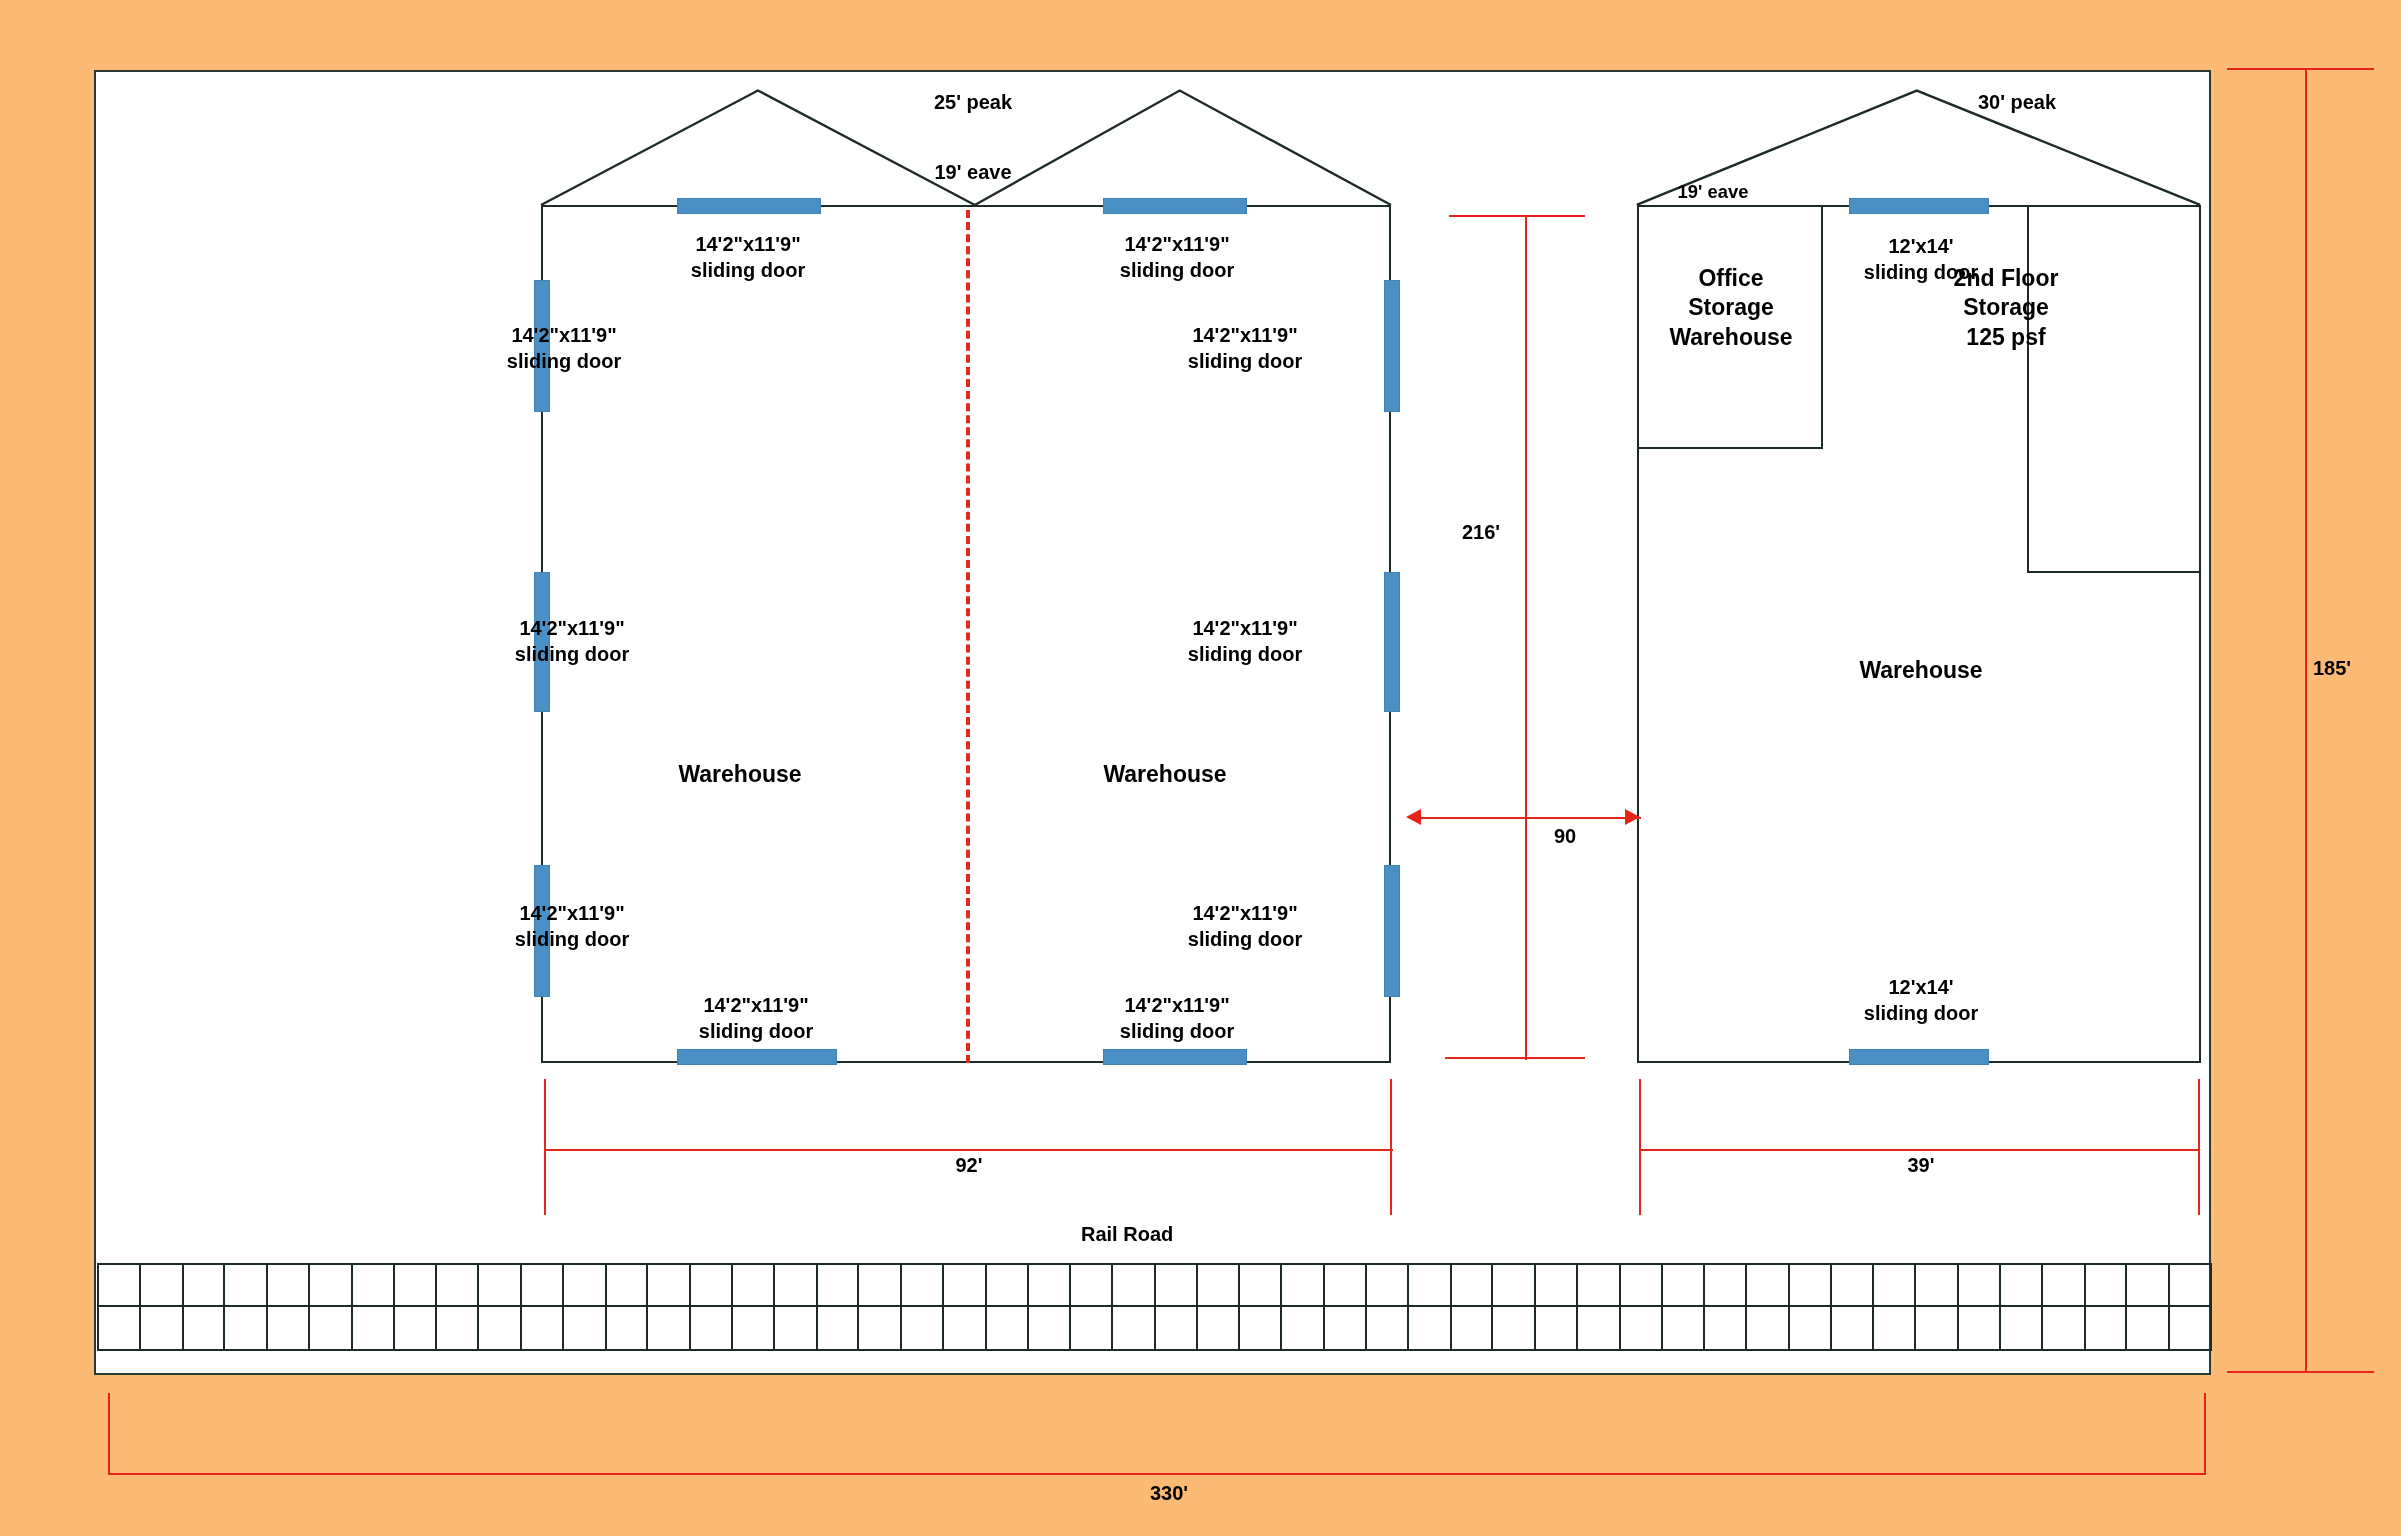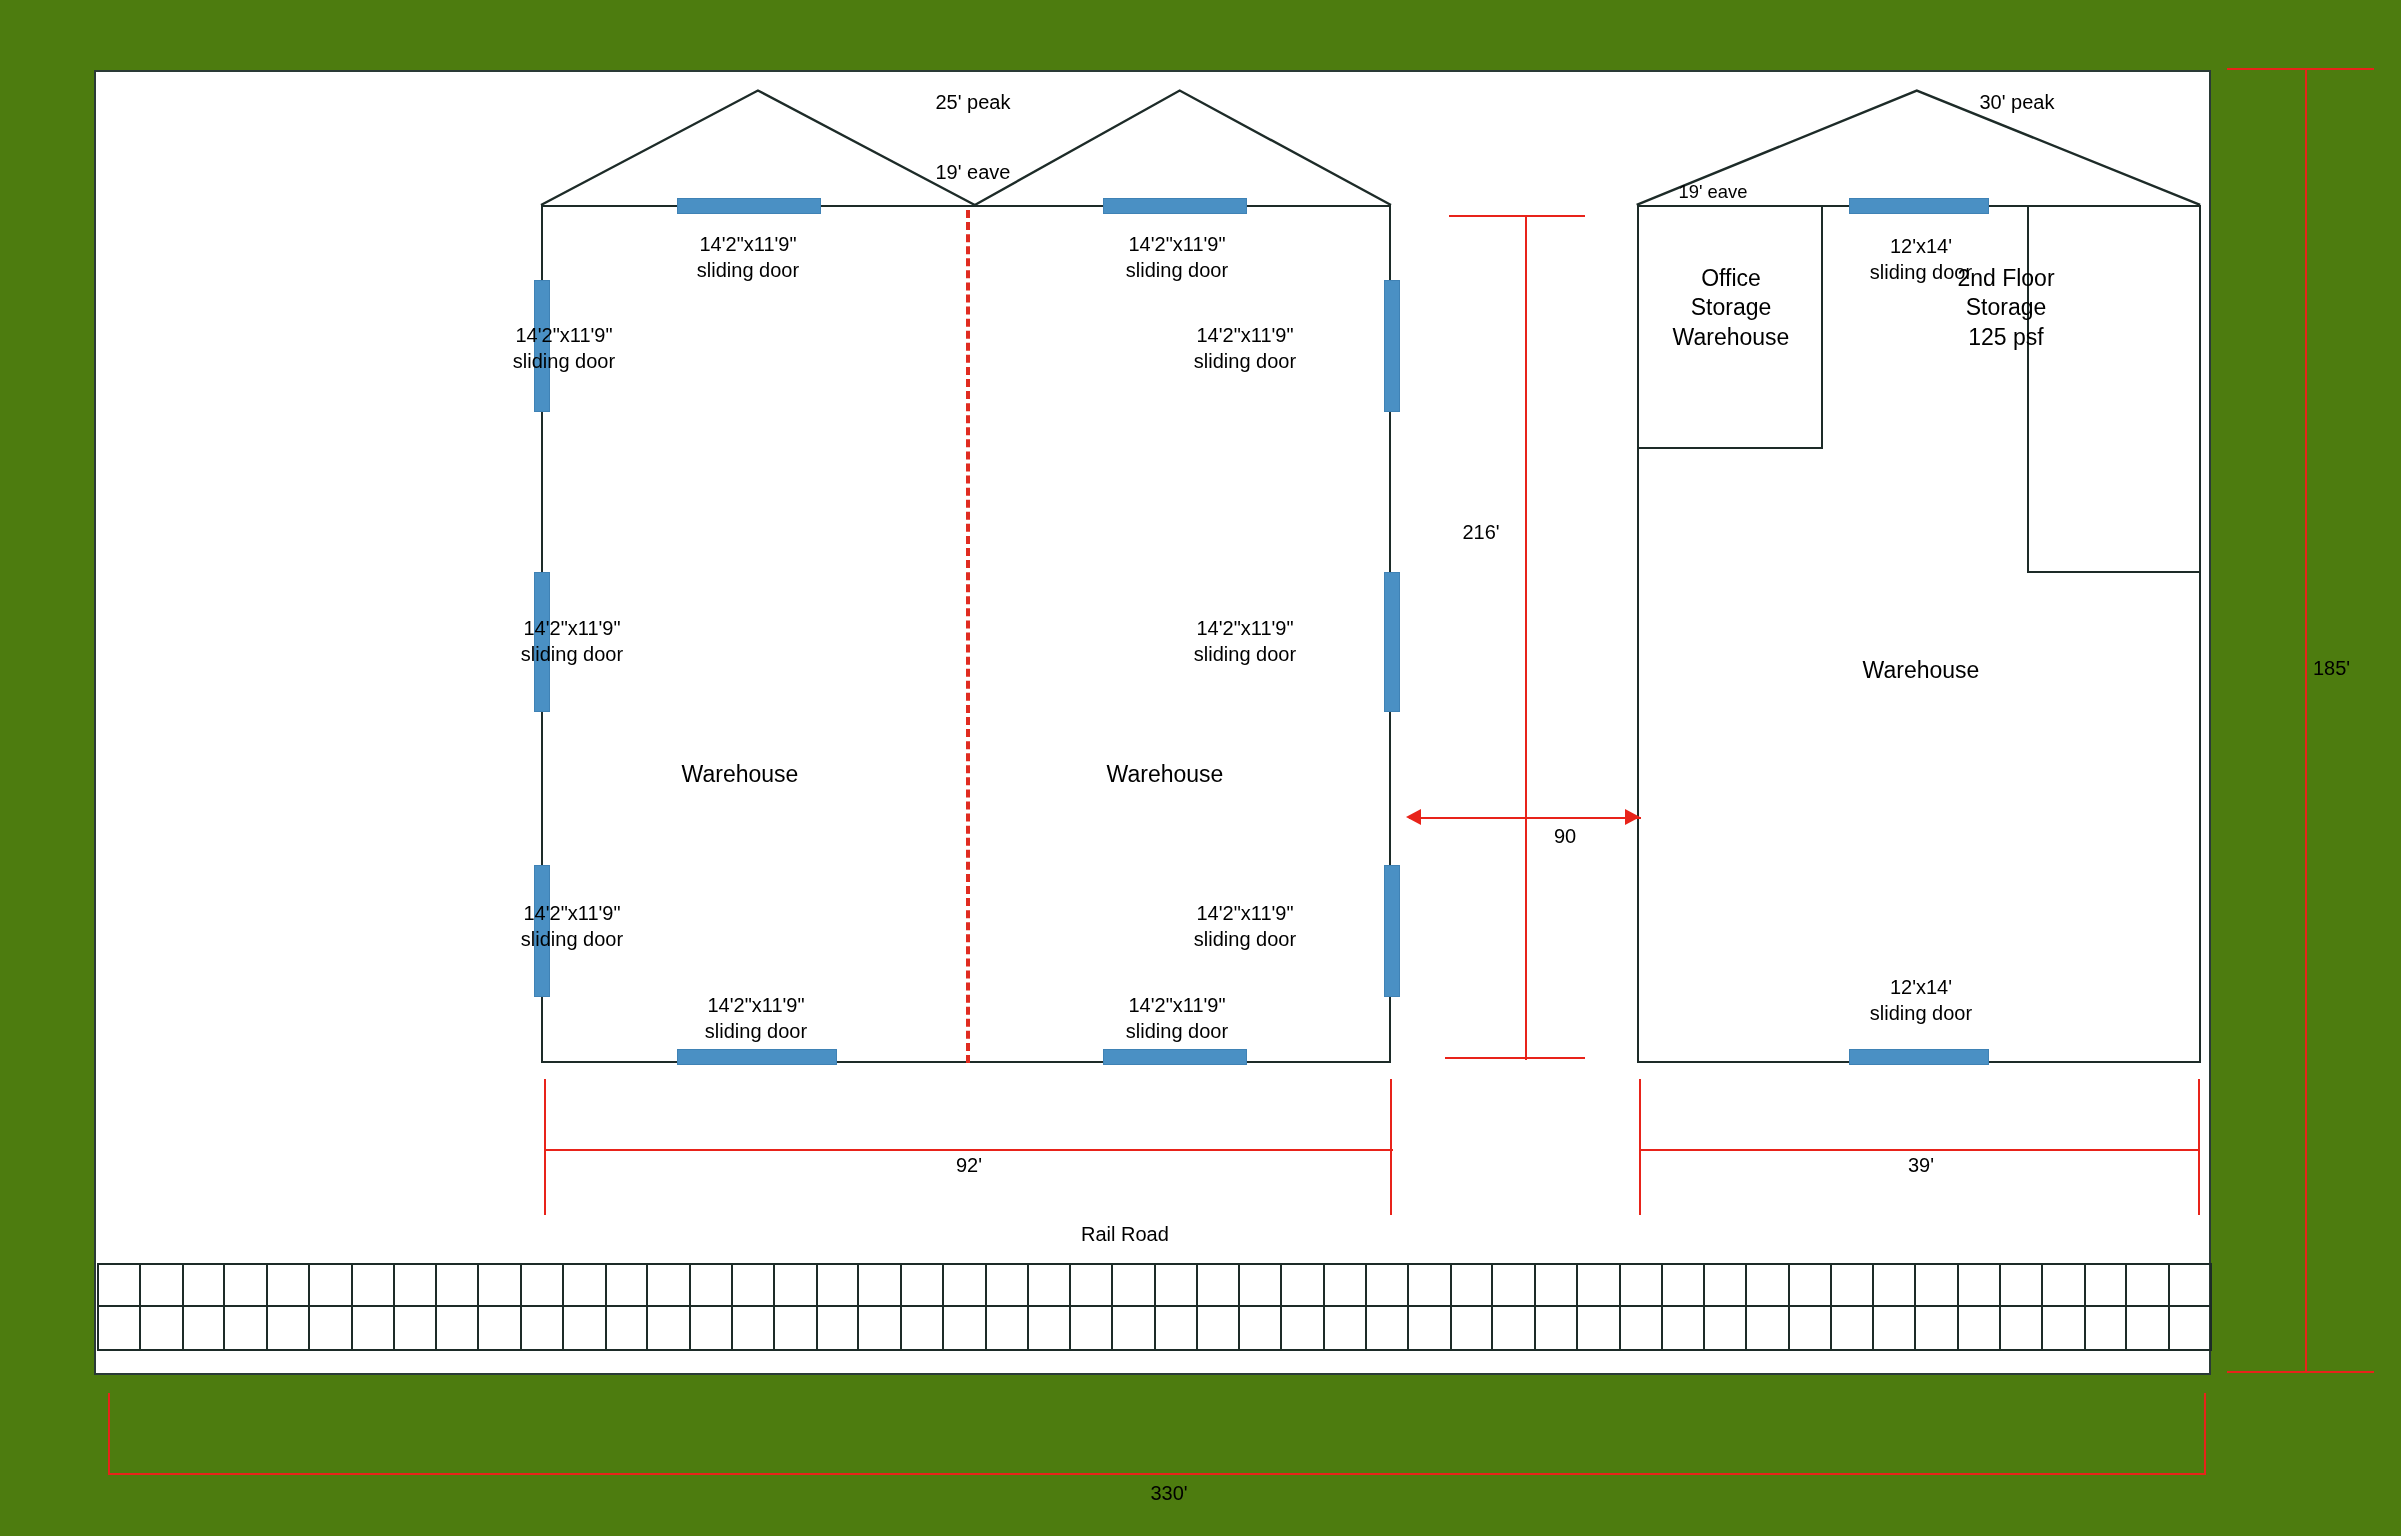--- a/index.html
+++ b/index.html
@@ -7,22 +7,23 @@
     padding: 0;
     background: #ffffff;
   }
   body {
     font-family: "Liberation Sans", sans-serif;
   }
   #stage {
     position: relative;
     width: 2401px;
     height: 1536px;
-    background: #4d7c0f;
+    background: #fdba74;
     overflow: hidden;
+    font-weight: bold;
   }
   .lbl {
     position: absolute;
     color: #000000;
     text-align: center;
     line-height: 1.28;
     white-space: pre-line;
     font-size: 20px;
   }
   .lbl.small { font-size: 18.4px; }

